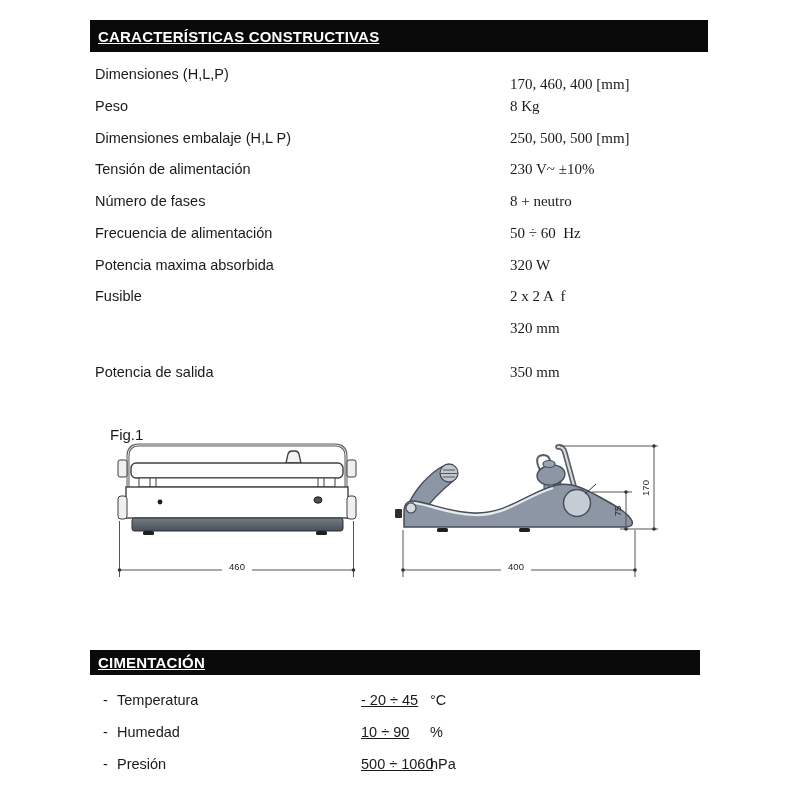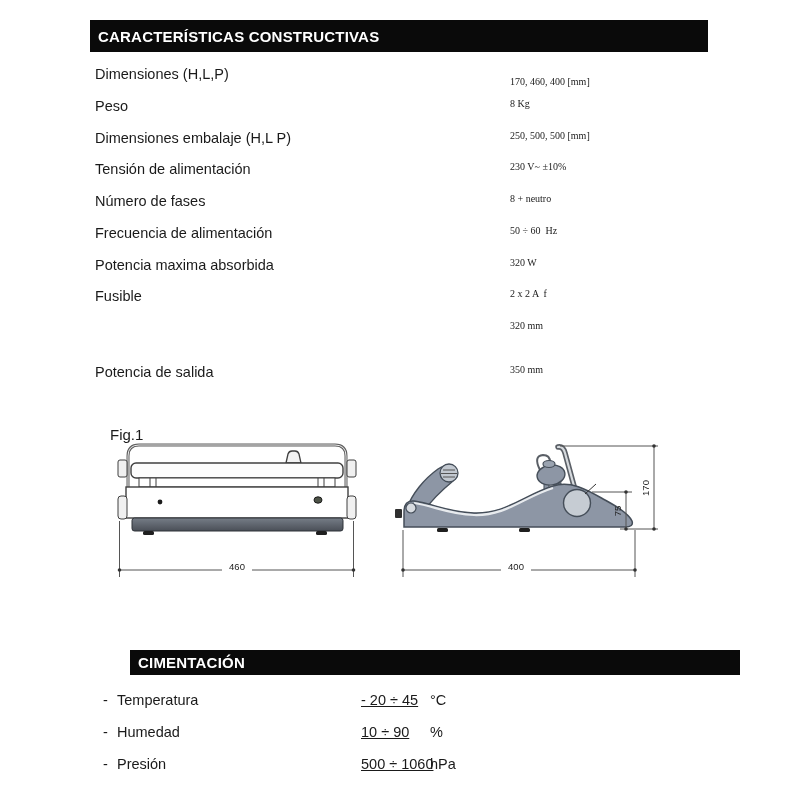--- a/index.html
+++ b/index.html
@@ -3,29 +3,29 @@
 <meta charset="utf-8">
 <style>
   html,body{margin:0;padding:0;background:#ffffff;}
   .page{
     position:relative;width:800px;height:800px;background:#ffffff;overflow:hidden;
     font-family:"Liberation Sans",sans-serif;color:#1a1a1a;
   }
   .hbar{
     position:absolute;left:90px;background:#0a0a0a;color:#ffffff;
     font-weight:bold;font-size:15px;letter-spacing:0.2px;
-    display:flex;align-items:center;padding-left:8px;box-sizing:border-box;
+    display:flex;align-items:center;padding-left:8px;box-sizing:border-box;text-decoration:underline;
   }
   .hbar1{top:20px;width:618px;height:32px;}
-  .hbar2{top:650px;width:610px;height:25px;margin-left:40px;}
+  .hbar2{top:650px;width:610px;height:25px;}
   .srow{position:absolute;left:0;width:708px;height:22px;}
   .slabel{position:absolute;left:95px;font-size:14.5px;white-space:pre;}
   .svalue{
     position:absolute;left:510px;font-family:"Liberation Serif",serif;
-    font-size:10px;white-space:pre;
+    font-size:15px;white-space:pre;
   }
   .voff{top:10px;}
   .figlabel{position:absolute;left:110px;top:402px;font-size:15px;margin-top:24px;}
   .figsvg{position:absolute;left:95px;top:428px;}
   .crow{position:absolute;left:0;width:800px;height:22px;font-size:14.5px;}
   .cdash{position:absolute;left:103px;}
   .clabel{position:absolute;left:117px;white-space:pre;}
   .cvalue{position:absolute;left:361px;white-space:pre;text-decoration:underline;}
   .cunit{position:absolute;left:430px;white-space:pre;}
   text{font-family:"Liberation Sans",sans-serif;}

